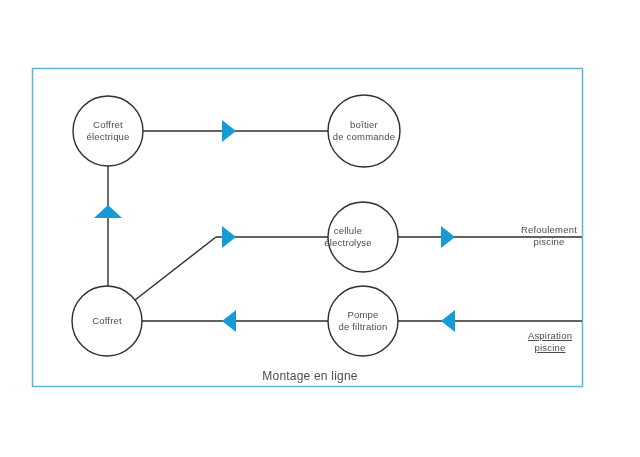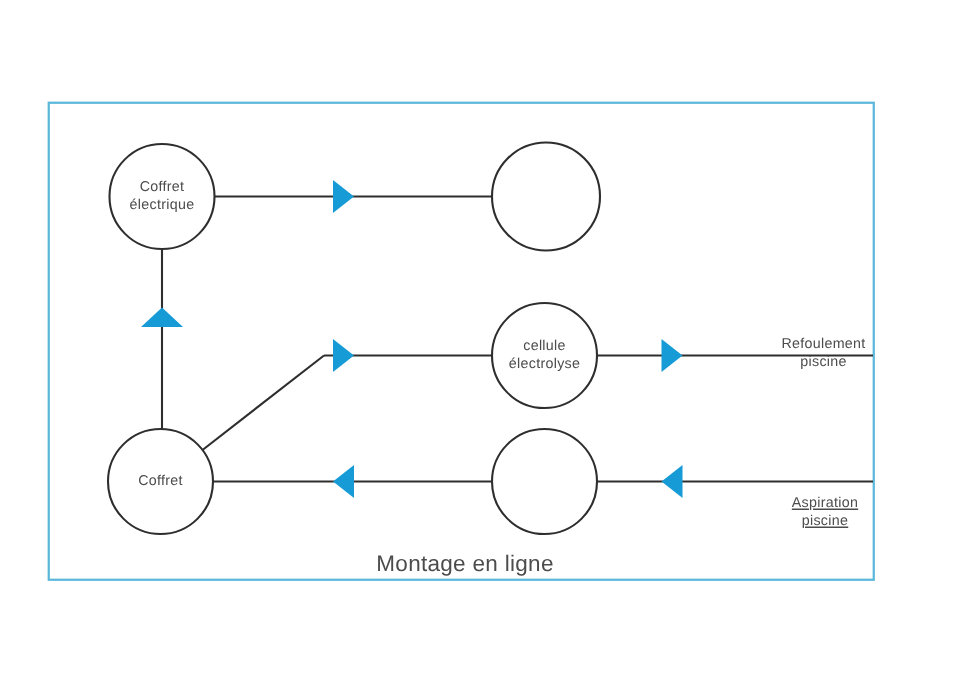--- a/index.html
+++ b/index.html
@@ -27,21 +27,21 @@
     white-space: pre-line;
     font-size: 9.5px;
     line-height: 12px;
     letter-spacing: 0.2px;
     color: #4c4c4c;
   }
   .caption {
     position: absolute;
     transform: translate(-50%, -50%);
     text-align: center;
-    font-size: 15px;
+    font-size: 12px;
     letter-spacing: 0.2px;
     color: #4c4c4c;
     white-space: nowrap;
   }
 </style>
 </head>
 <body>
 
 <div class="screen">
 
@@ -66,22 +66,26 @@
 
     <circle cx="108" cy="131" r="35" fill="#ffffff" stroke="#2e2e2e" stroke-width="1.4"></circle>
     <circle cx="364" cy="131" r="36" fill="#ffffff" stroke="#2e2e2e" stroke-width="1.4"></circle>
     <circle cx="363" cy="237" r="35" fill="#ffffff" stroke="#2e2e2e" stroke-width="1.4"></circle>
     <circle cx="363" cy="321" r="35" fill="#ffffff" stroke="#2e2e2e" stroke-width="1.4"></circle>
     <circle cx="107" cy="321" r="35" fill="#ffffff" stroke="#2e2e2e" stroke-width="1.4"></circle>
   </svg>
 
   <div class="label" style="left:108px; top:131px;">Coffret
 électrique</div>
-  <div class="label" style="left:363px; top:237px;">cellule
+  <div class="label" style="left:364px; top:131px;">boîtier
+de commande</div>
+  <div class="label" style="left:348px; top:237px;">cellule
 électrolyse</div>
+  <div class="label" style="left:363px; top:321px;">Pompe
+de filtration</div>
   <div class="label" style="left:107px; top:321px;">Coffret</div>
 
   <div class="label" style="left:549px; top:236px;">Refoulement
 piscine</div>
   <div class="label" style="left:550px; top:342px;text-decoration:underline;">Aspiration
 piscine</div>
 
   <div class="caption" style="left:310px; top:376px;">Montage en ligne</div>
 
 </div>

